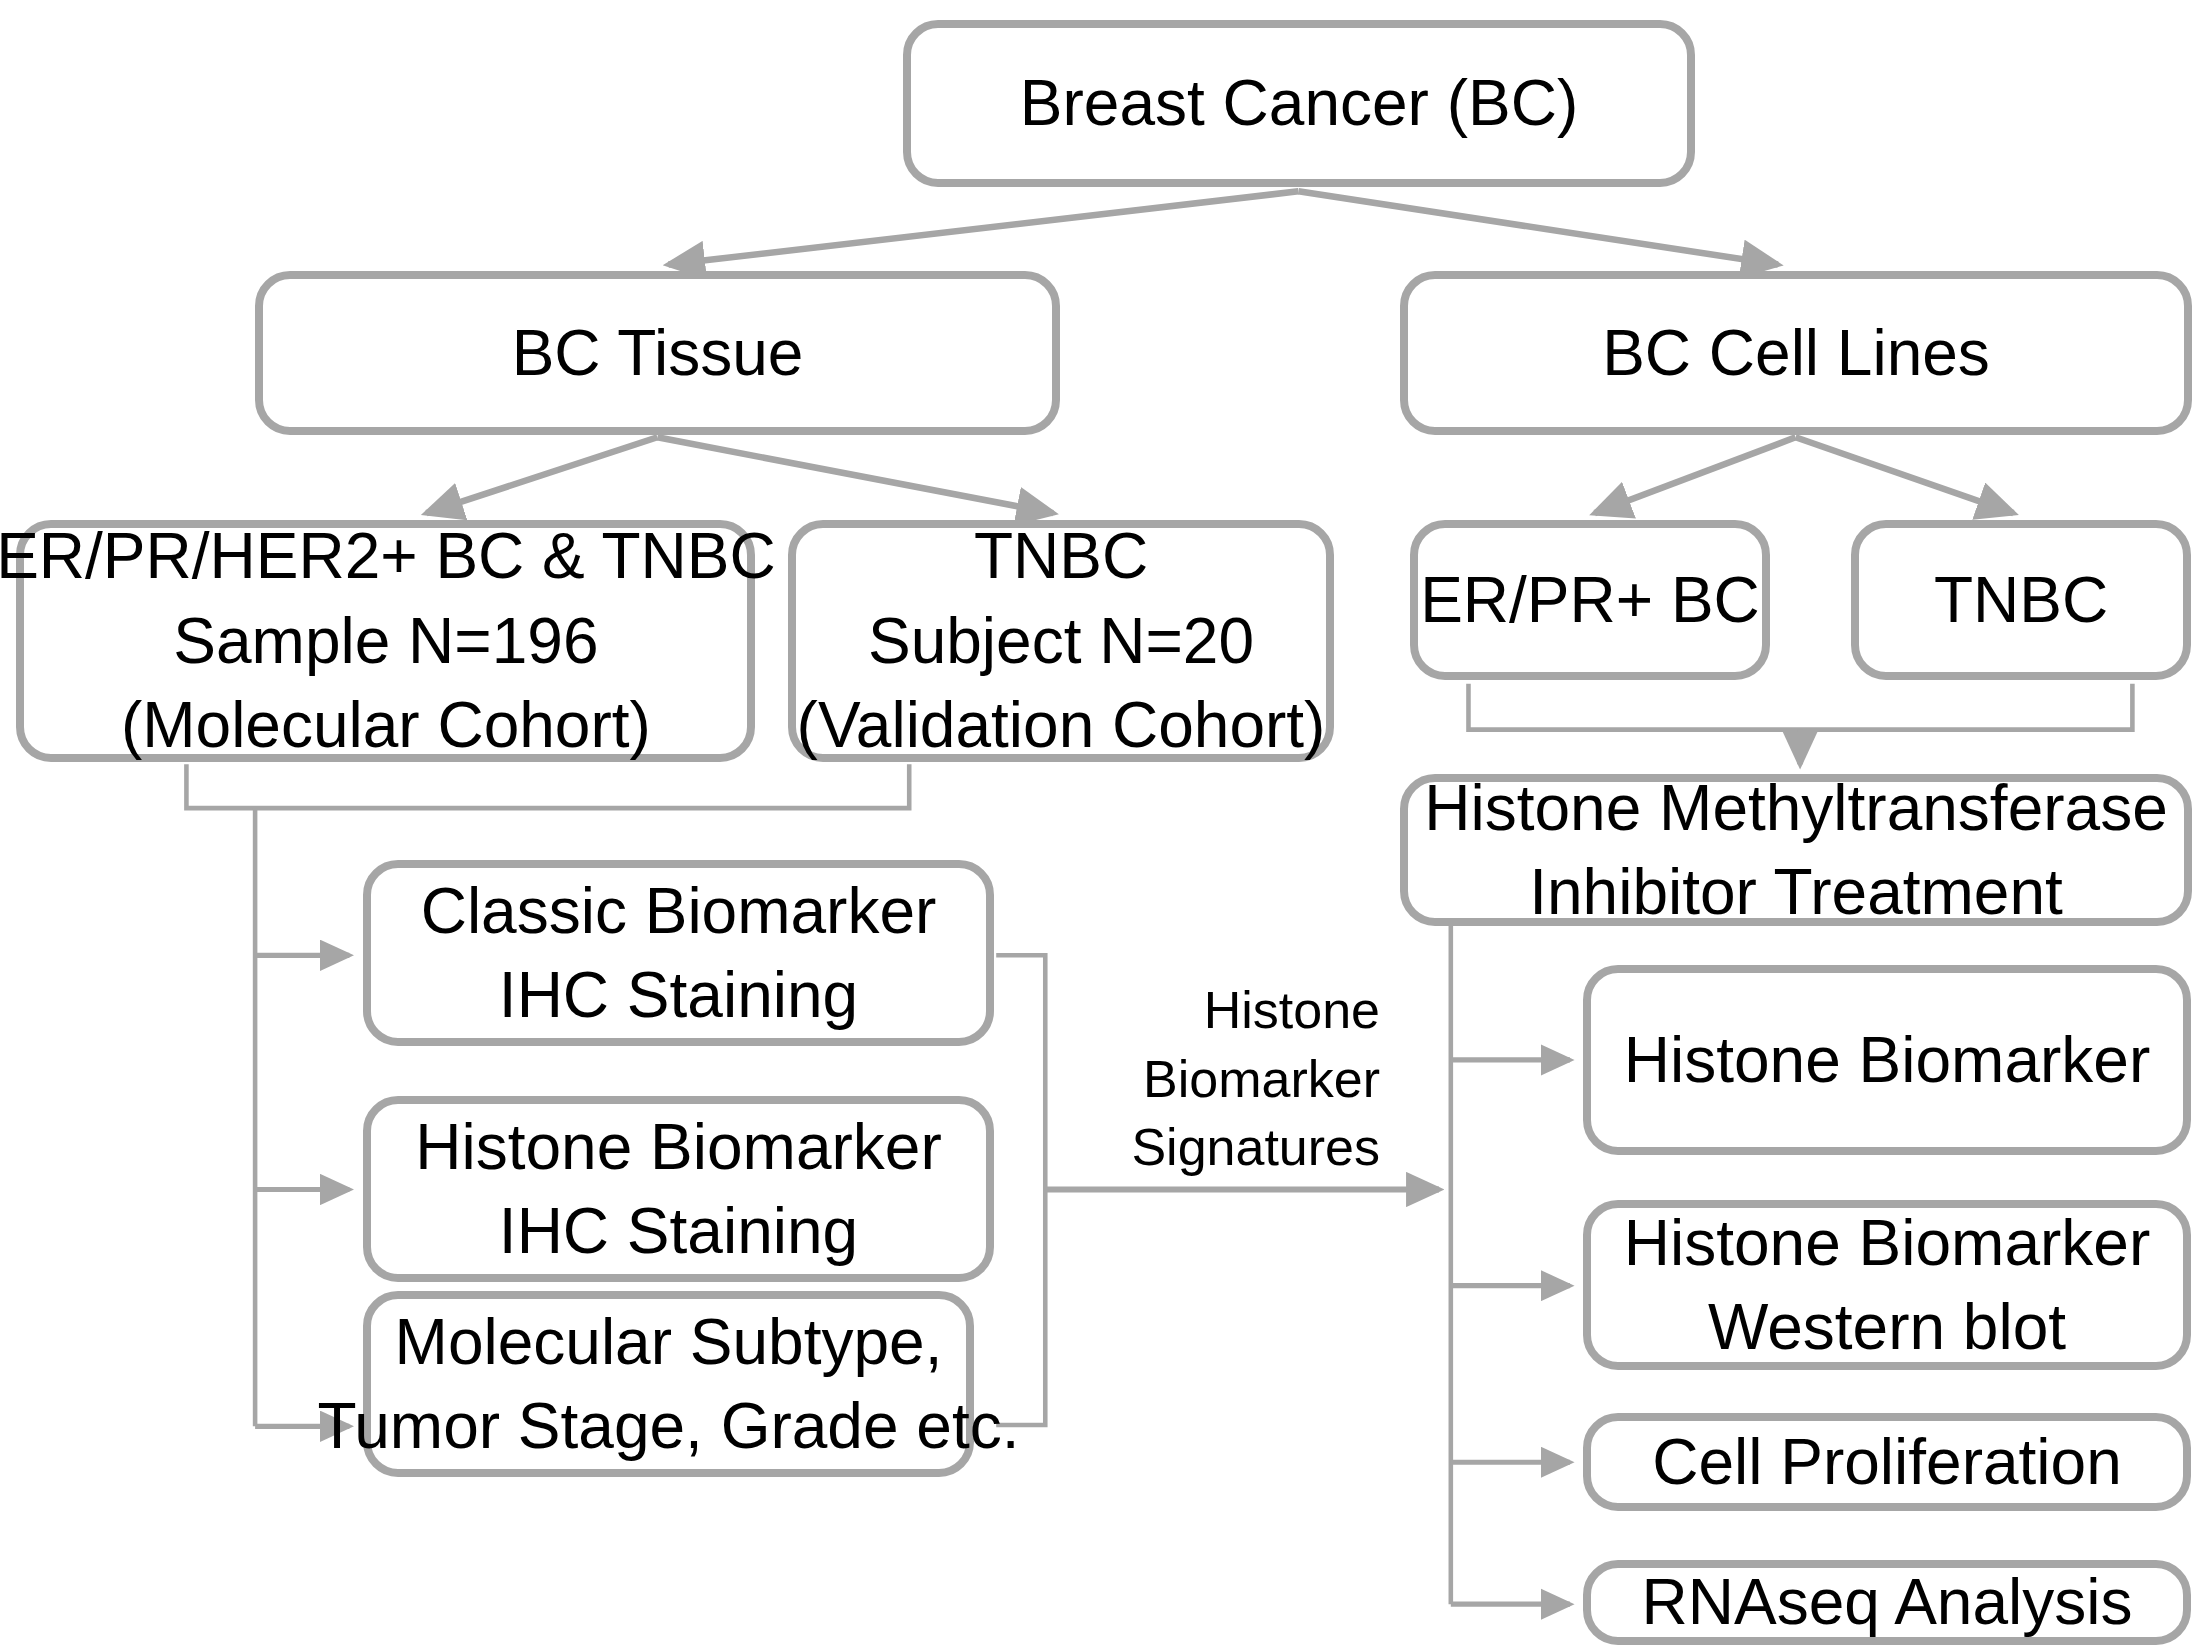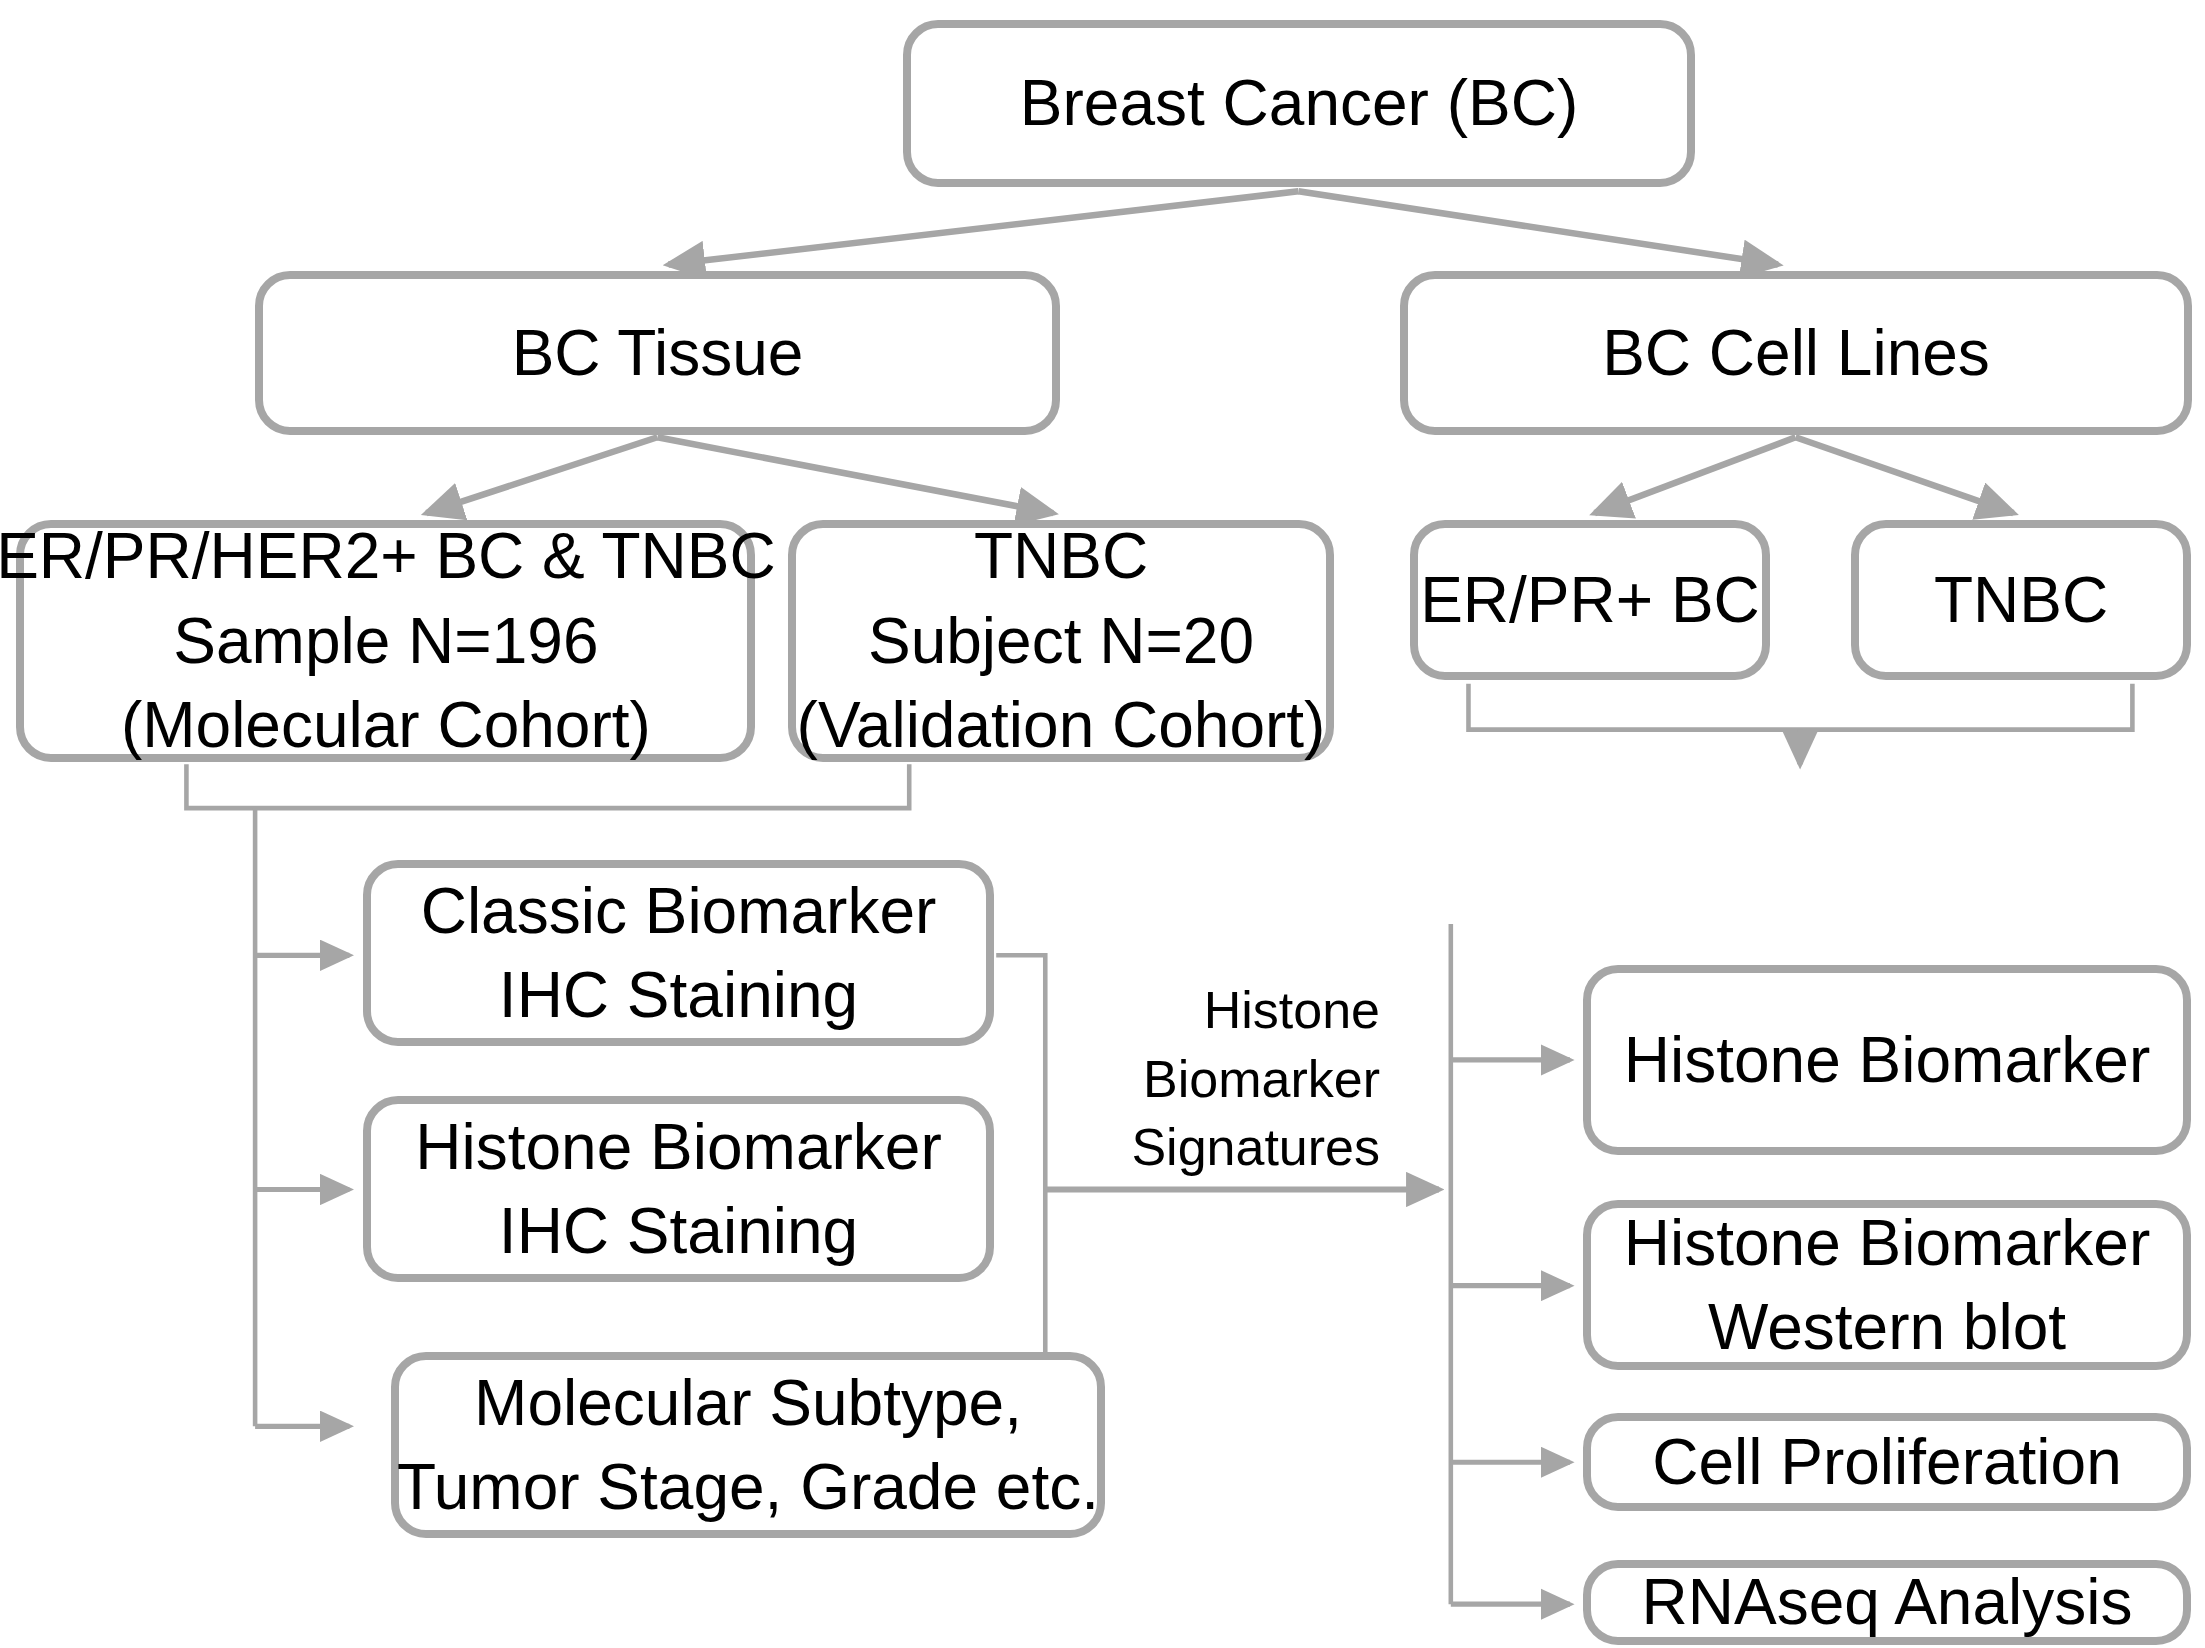--- a/index.html
+++ b/index.html
@@ -98,32 +98,36 @@
   </div>
 
   <div class="node" style="left:1410px; top:520px; width:360px; height:160px;">
     <div>ER/PR+ BC</div>
   </div>
 
   <div class="node" style="left:1851px; top:520px; width:340px; height:160px;">
     <div>TNBC</div>
   </div>
 
+  <div class="node" style="left:1400px; top:774px; width:792px; height:152px;">
+    <div>Histone Methyltransferase</div>
+    <div>Inhibitor Treatment</div>
+  </div>
 
   <div class="node" style="left:363px; top:860px; width:631px; height:186px;justify-content:center;">
     <div>Classic Biomarker</div>
     <div>IHC Staining</div>
   </div>
 
   <div class="node" style="left:363px; top:1096px; width:631px; height:186px;">
     <div>Histone Biomarker</div>
     <div>IHC Staining</div>
   </div>
 
-  <div class="node" style="left:363px; top:1352px; width:714px; height:186px;margin-left:28px;">
+  <div class="node" style="left:363px; top:1291px; width:611px; height:186px;">
     <div>Molecular Subtype,</div>
     <div>Tumor Stage, Grade etc.</div>
   </div>
 
   <div class="node" style="left:1583px; top:965px; width:608px; height:190px;">
     <div>Histone Biomarker</div>
   </div>
 
   <div class="node" style="left:1583px; top:1200px; width:608px; height:170px;">
     <div>Histone Biomarker</div>

